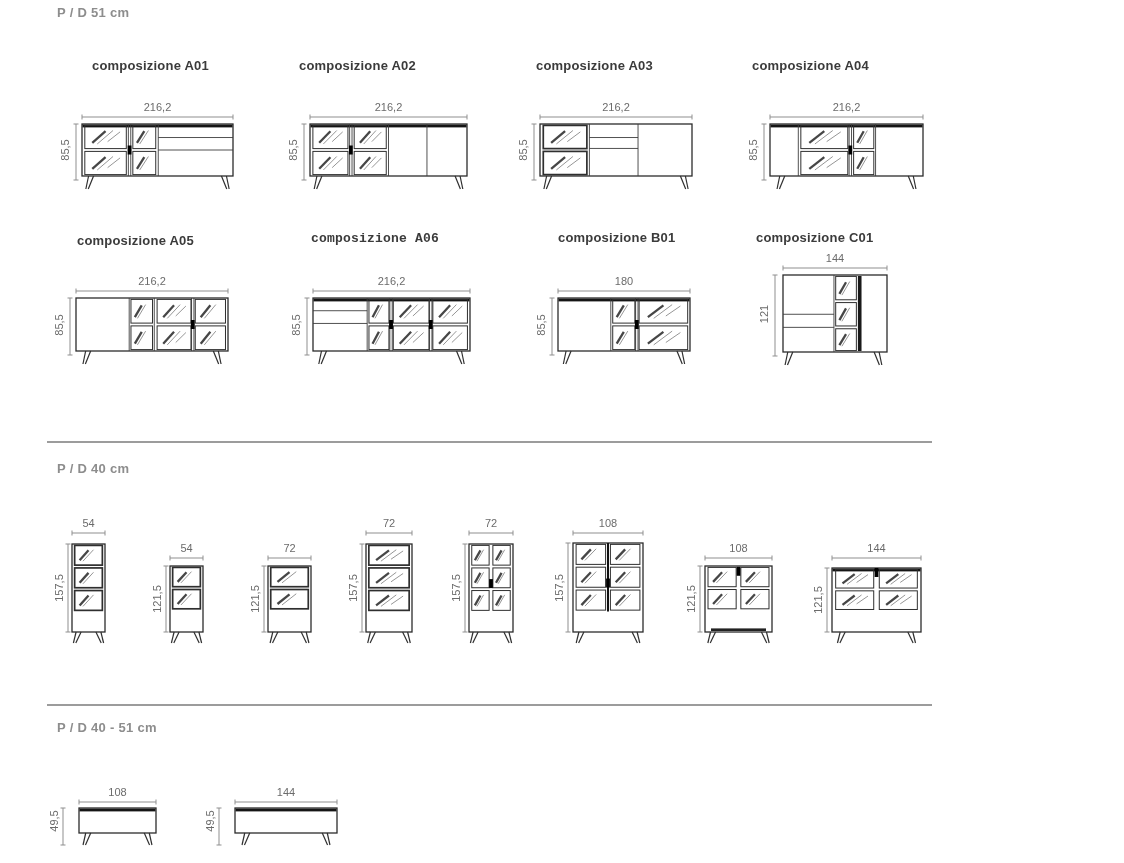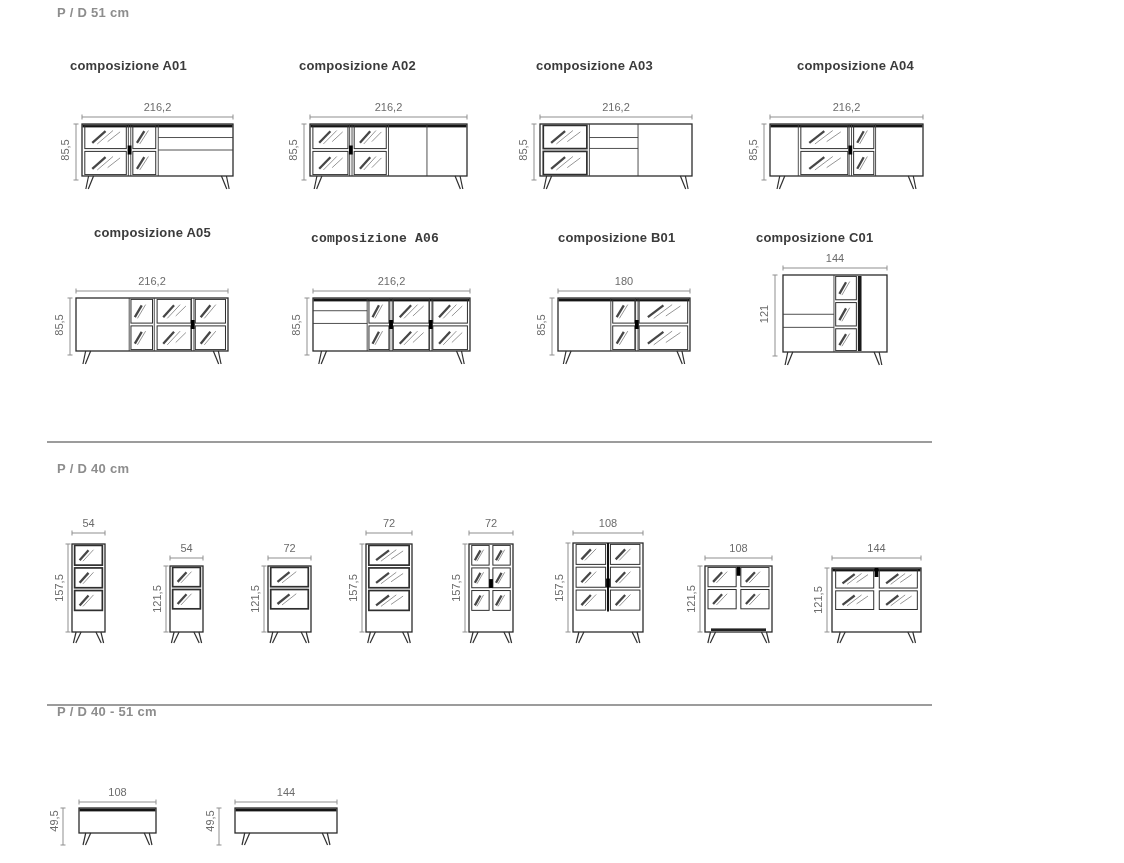--- a/index.html
+++ b/index.html
@@ -518,36 +518,36 @@
         <rect x="235" y="808" width="102" height="25" fill="none" stroke="#2b2b2b" stroke-width="1.3"></rect>
         <rect x="235.5" y="808.6" width="101" height="2.8" fill="#151515"></rect>
         <line x1="244.74" y1="833" x2="242.04000000000002" y2="845" stroke="#2f2f2f" stroke-width="1.2" stroke-linecap="butt"></line>
         <line x1="249.74" y1="833" x2="244.44" y2="845" stroke="#2f2f2f" stroke-width="1.2" stroke-linecap="butt"></line>
         <line x1="322.26" y1="833" x2="327.56" y2="845" stroke="#2f2f2f" stroke-width="1.2" stroke-linecap="butt"></line>
         <line x1="327.26" y1="833" x2="329.96" y2="845" stroke="#2f2f2f" stroke-width="1.2" stroke-linecap="butt"></line>
       </g>
     </svg>
   <div class="hdr" style="left:57px;top:5px">P / D 51 cm</div>
   <div class="hdr" style="left:57px;top:461px">P / D 40 cm</div>
-  <div class="hdr" style="left:57px;top:704px">P / D 40 - 51 cm</div>
+  <div class="hdr" style="left:57px;top:720px">P / D 40 - 51 cm</div>
   <div class="rule" style="top:441px"></div>
   <div class="rule" style="top:704px"></div>
-<div class="comp-title" style="left: 70px; top: 58px;">composizione A01</div>
+<div class="comp-title" style="left: 92px; top: 58px;">composizione A01</div>
     <div class="dim-w" style="left: 52px; top: 101px; width: 211px;">216,2</div>
     <div class="dim-h" style="left: 65px; top: 150px;">85,5</div>
     <div class="comp-title" style="left: 299px; top: 58px;">composizione A02</div>
     <div class="dim-w" style="left: 280px; top: 101px; width: 217px;">216,2</div>
     <div class="dim-h" style="left: 293px; top: 150px;">85,5</div>
     <div class="comp-title" style="left: 536px; top: 58px;">composizione A03</div>
     <div class="dim-w" style="left: 510px; top: 101px; width: 212px;">216,2</div>
     <div class="dim-h" style="left: 523px; top: 150px;">85,5</div>
-    <div class="comp-title" style="left: 797px; top: 58px;">composizione A04</div>
+    <div class="comp-title" style="left: 752px; top: 58px;">composizione A04</div>
     <div class="dim-w" style="left: 740px; top: 101px; width: 213px;">216,2</div>
     <div class="dim-h" style="left: 753px; top: 150px;">85,5</div>
-    <div class="comp-title" style="left: 77px; top: 225px; margin-left: 17px;">composizione A05</div>
+    <div class="comp-title" style="left: 77px; top: 233px;">composizione A05</div>
     <div class="dim-w" style="left: 46px; top: 275px; width: 212px;">216,2</div>
     <div class="dim-h" style="left: 59px; top: 324.5px;">85,5</div>
     <div class="comp-title" style="left: 311px; top: 231px; font-family: Liberation Mono, monospace;">composizione A06</div>
     <div class="dim-w" style="left: 283px; top: 275px; width: 217px;">216,2</div>
     <div class="dim-h" style="left: 296px; top: 324.5px;">85,5</div>
     <div class="comp-title" style="left: 558px; top: 230px;">composizione B01</div>
     <div class="dim-w" style="left: 528px; top: 275px; width: 192px;">180</div>
     <div class="dim-h" style="left: 541px; top: 324.5px;">85,5</div>
     <div class="comp-title" style="left: 756px; top: 230px;">composizione C01</div>
     <div class="dim-w" style="left: 753px; top: 252px; width: 164px;">144</div>

